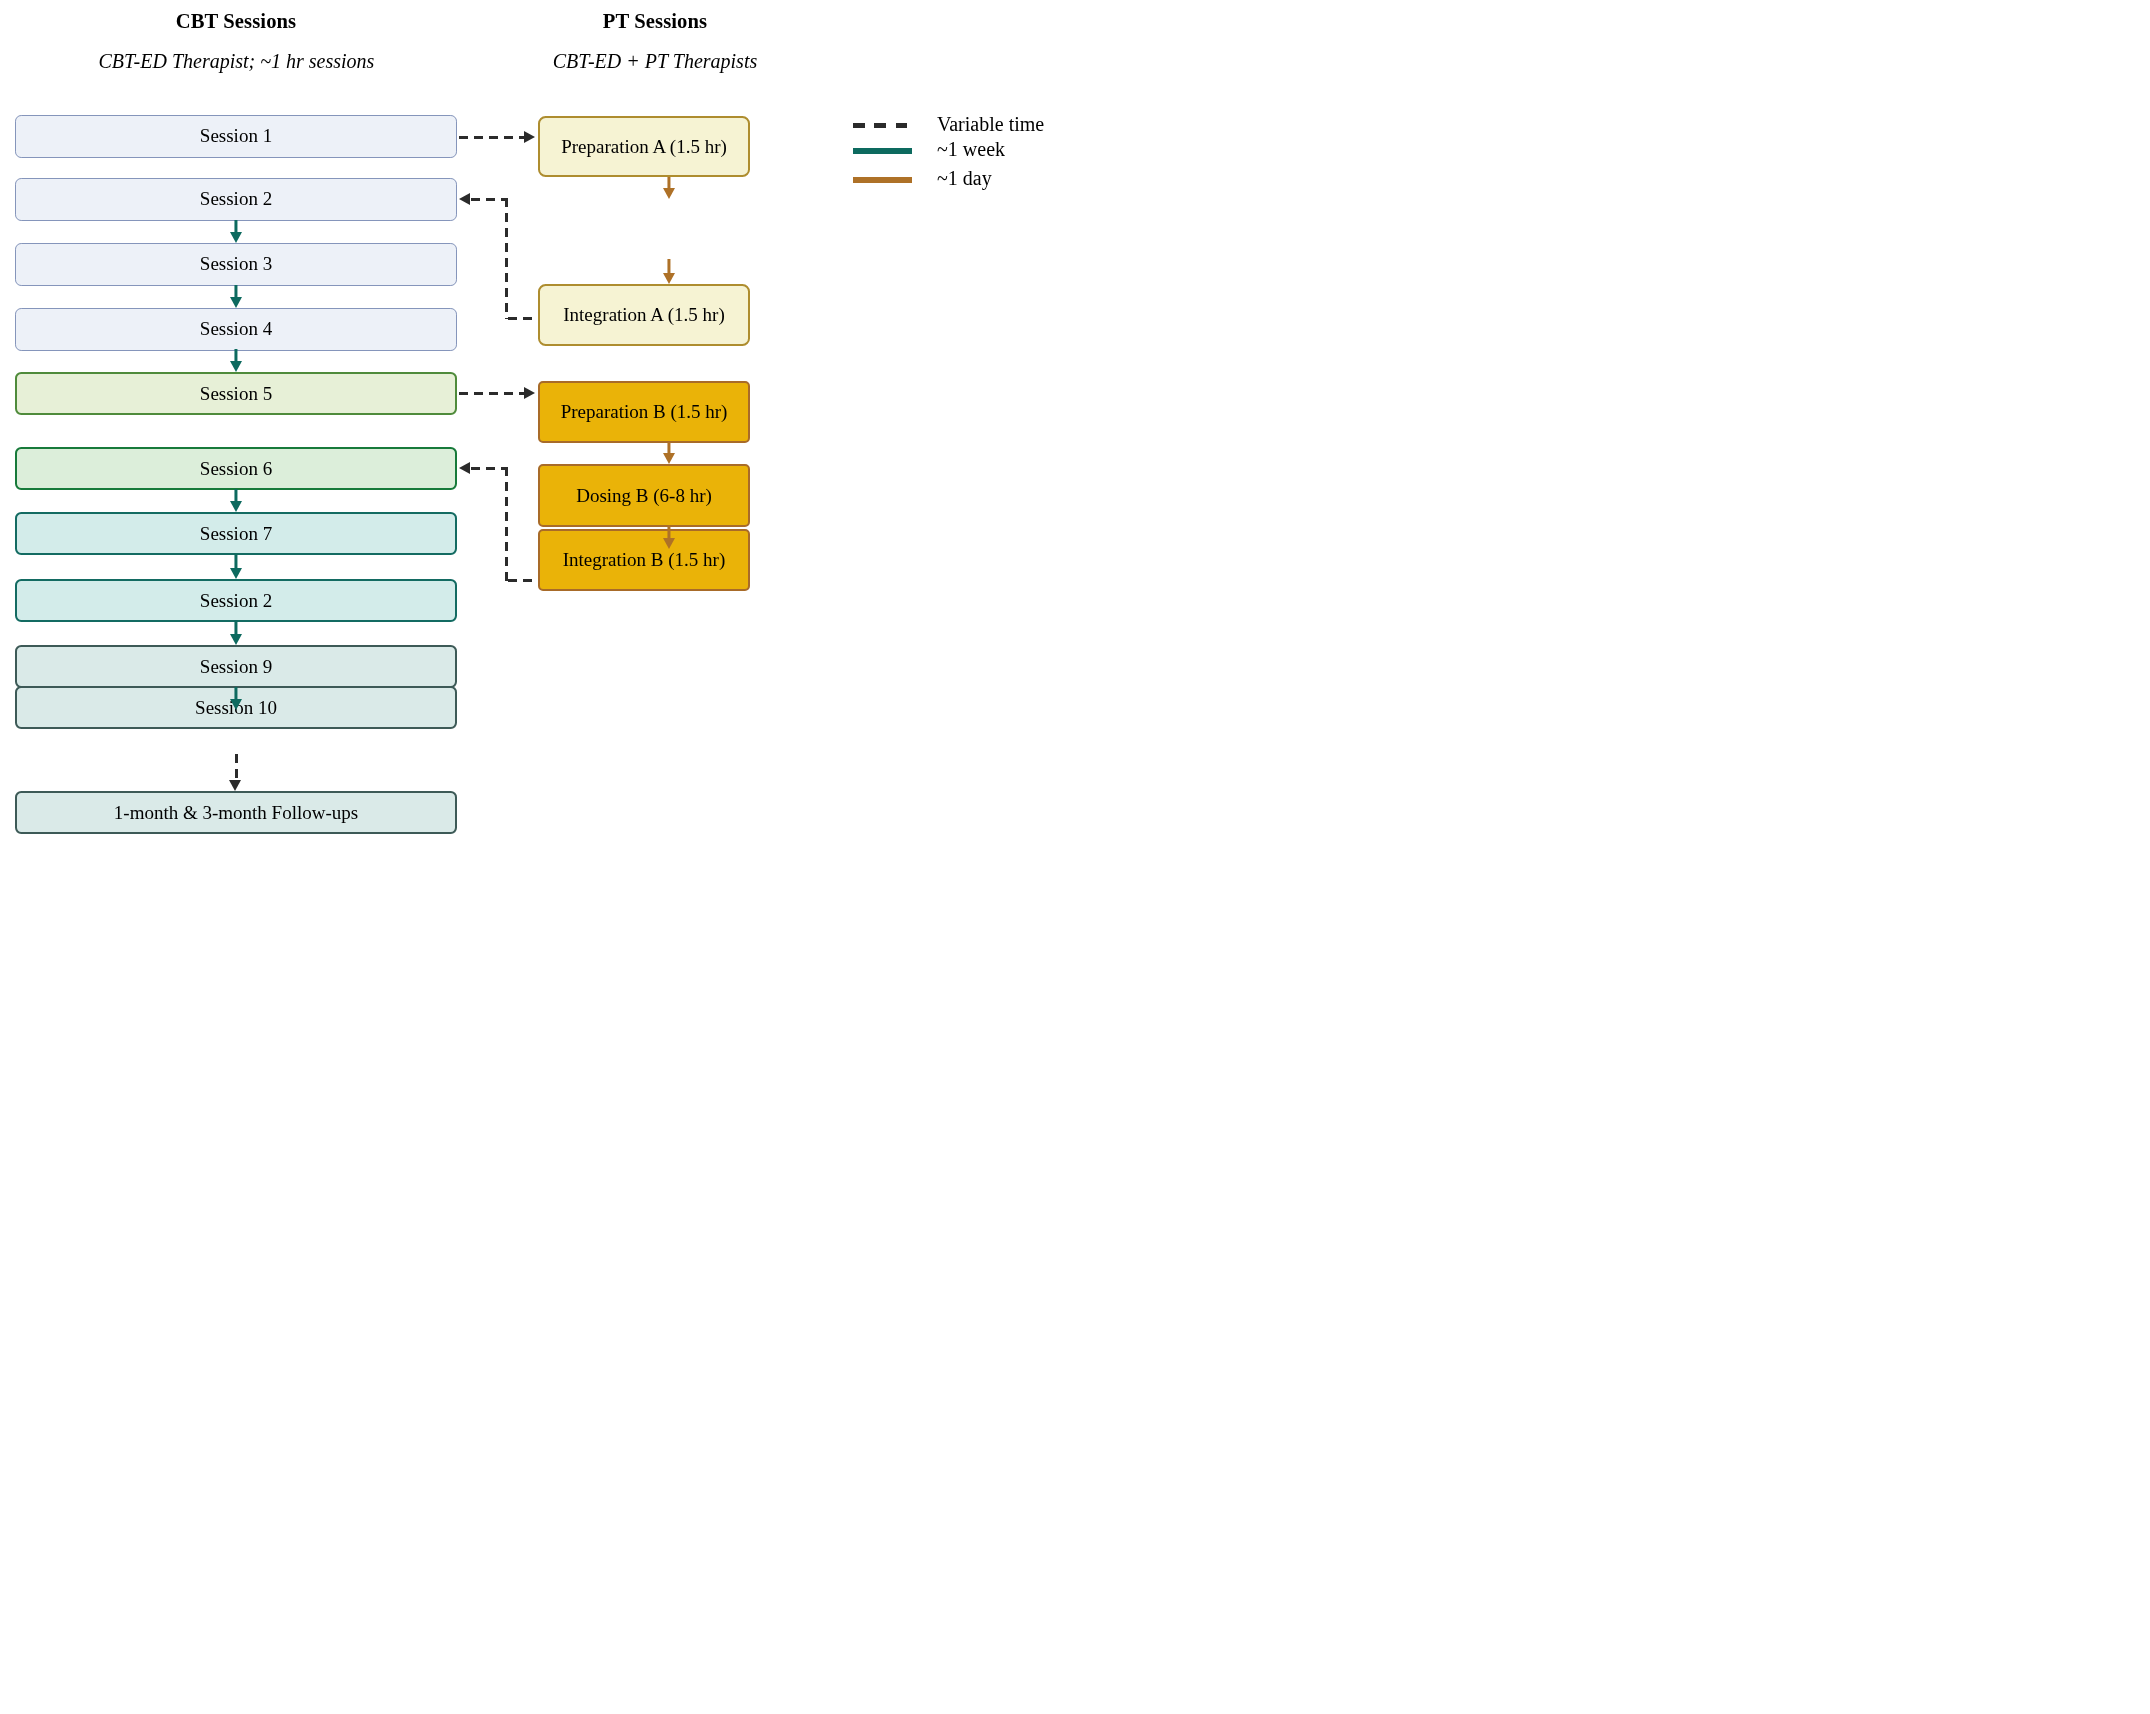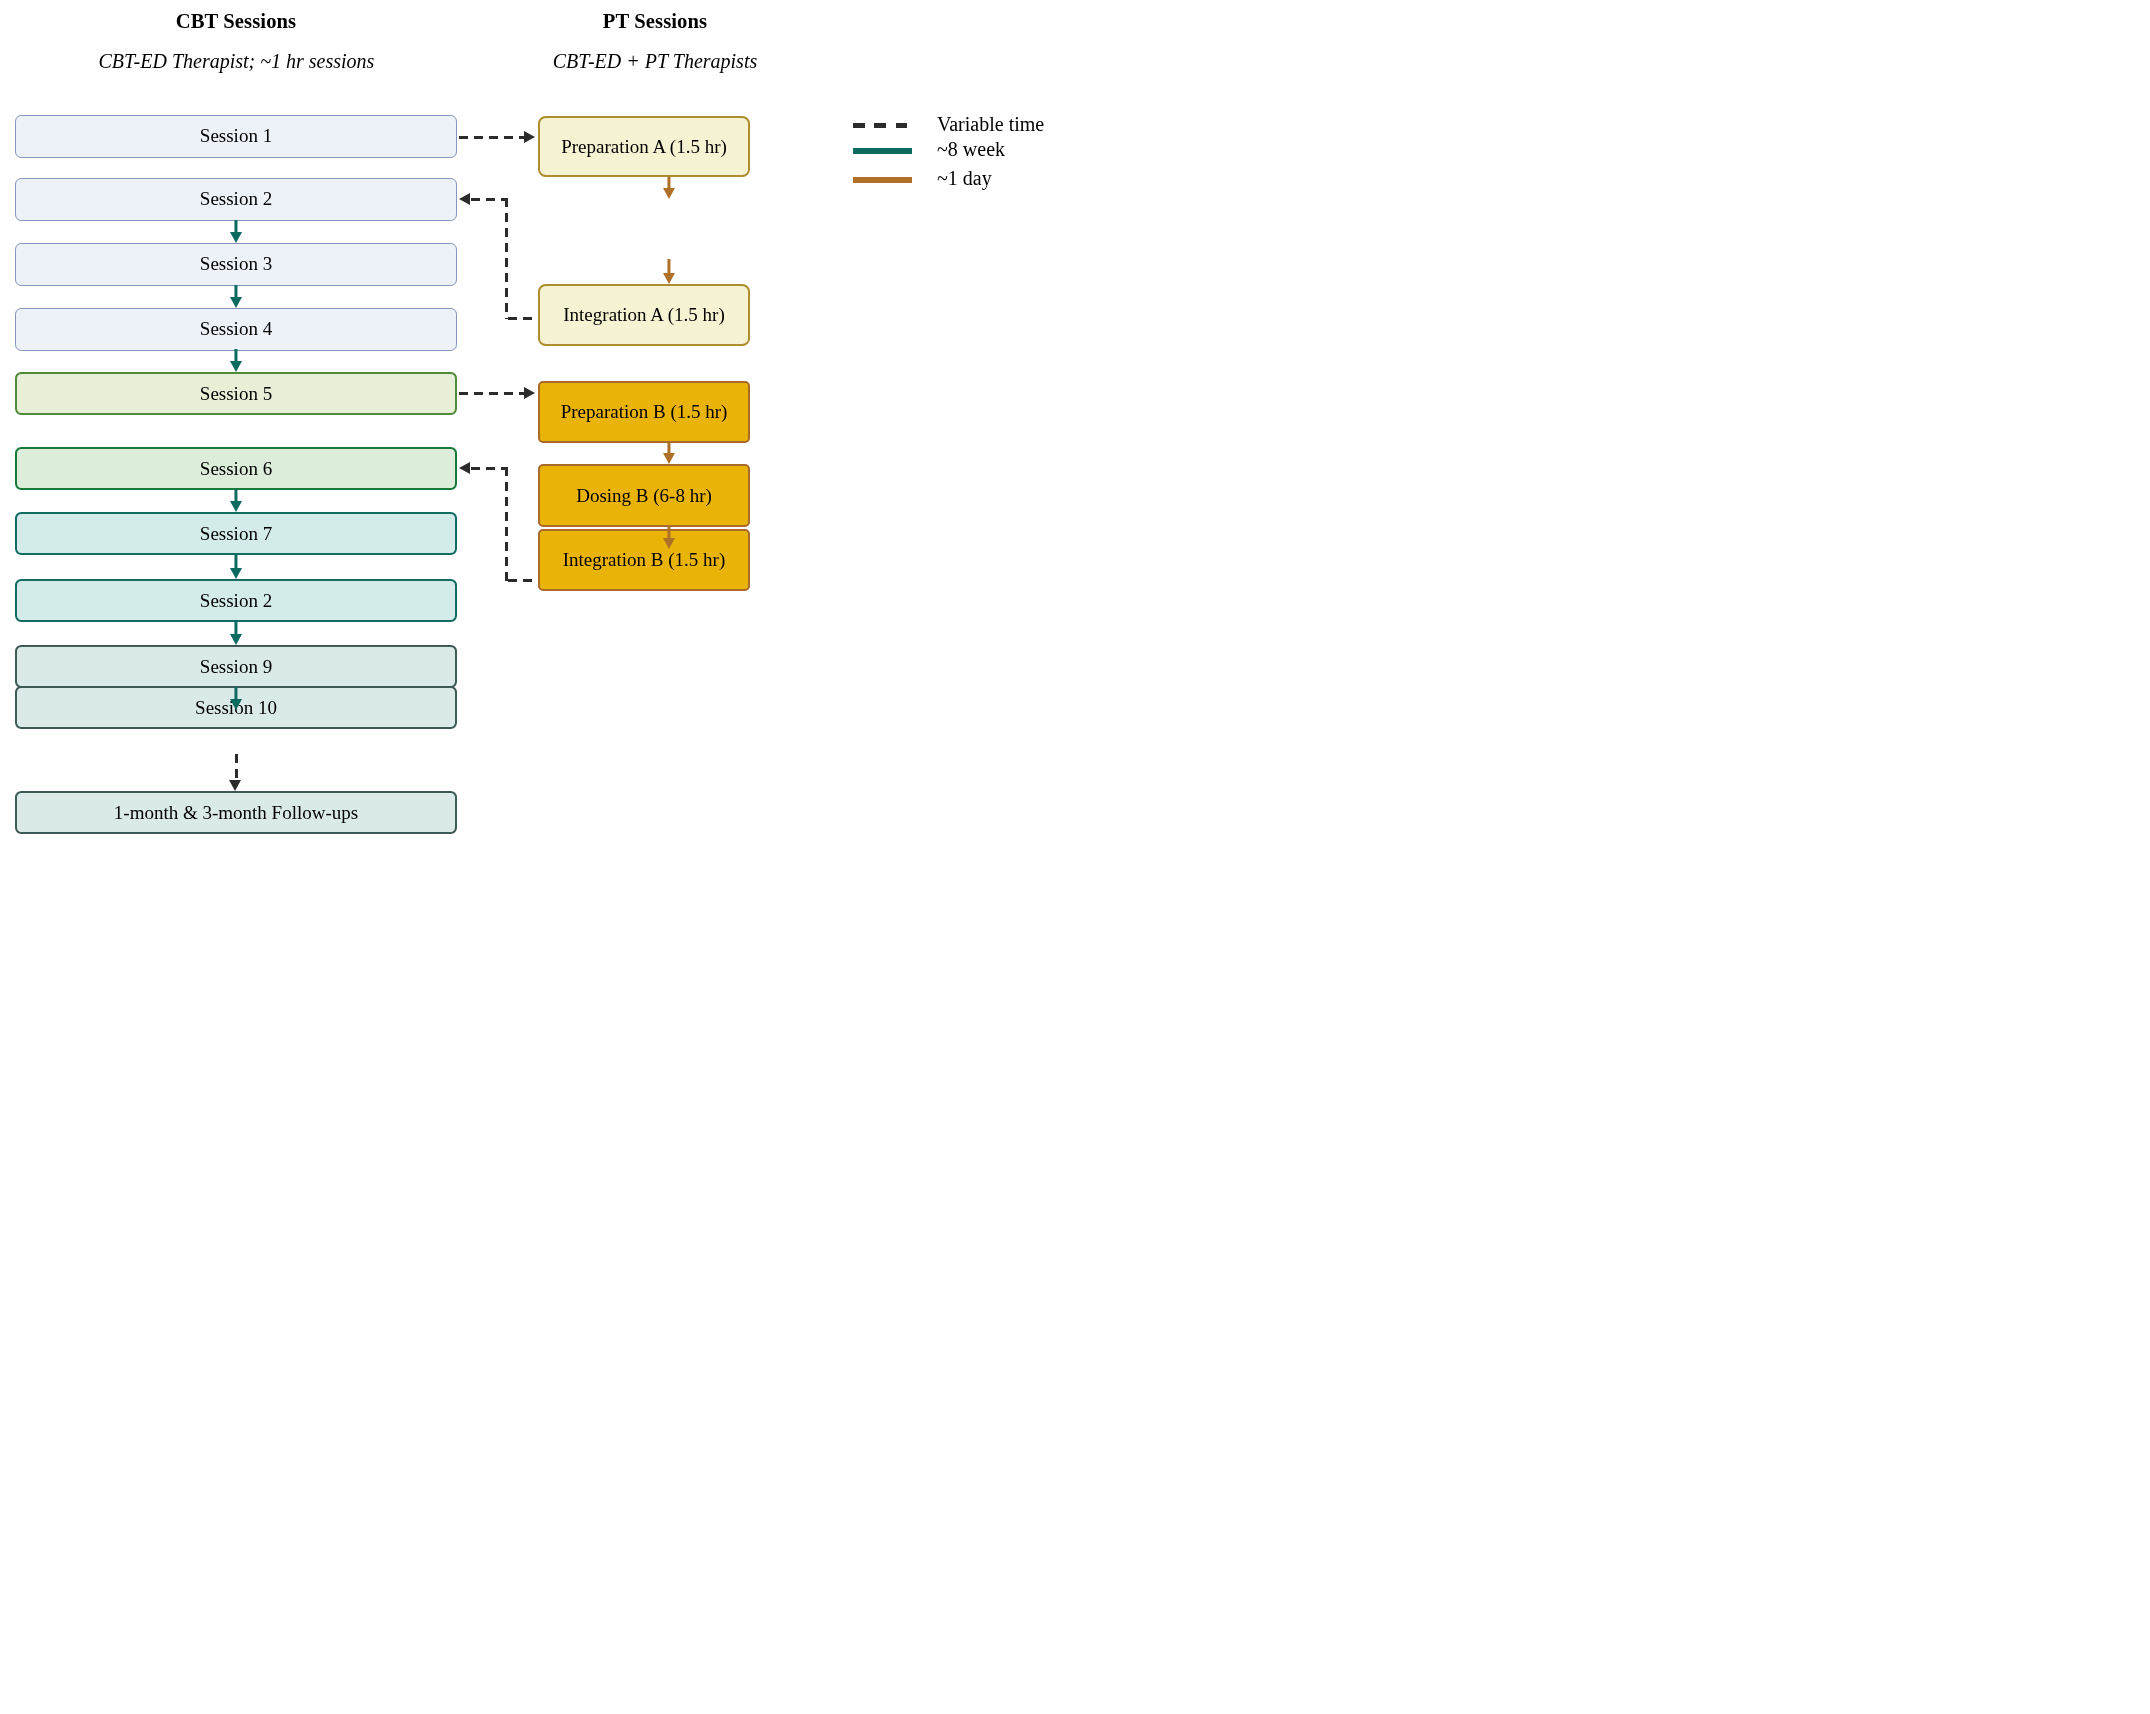--- a/index.html
+++ b/index.html
@@ -191,18 +191,18 @@
   <div class="dhead right" style="left:524px;top:387px"></div>
 
   <div class="dash-h" style="left:508px;top:579px;width:30px"></div>
   <div class="dash-v" style="left:505px;top:467px;height:114px"></div>
   <div class="dash-h" style="left:471px;top:467px;width:36px"></div>
   <div class="dhead left" style="left:459px;top:462px"></div>
 
   <div class="swatch swatch-dashed" style="top:123px"></div>
   <div class="legend-row-label" style="top:113px">Variable time</div>
   <div class="swatch swatch-solid" style="top: 148px; background: rgb(13, 106, 95);"></div>
-  <div class="legend-row-label" style="top:138px">~8 week</div>
+  <div class="legend-row-label" style="top:138px">~1 week</div>
   <div class="swatch swatch-solid" style="top: 177px; background: rgb(174, 113, 39);"></div>
   <div class="legend-row-label" style="top:167px">~1 day</div>
 
 </div>
 
 
 </body></html>

